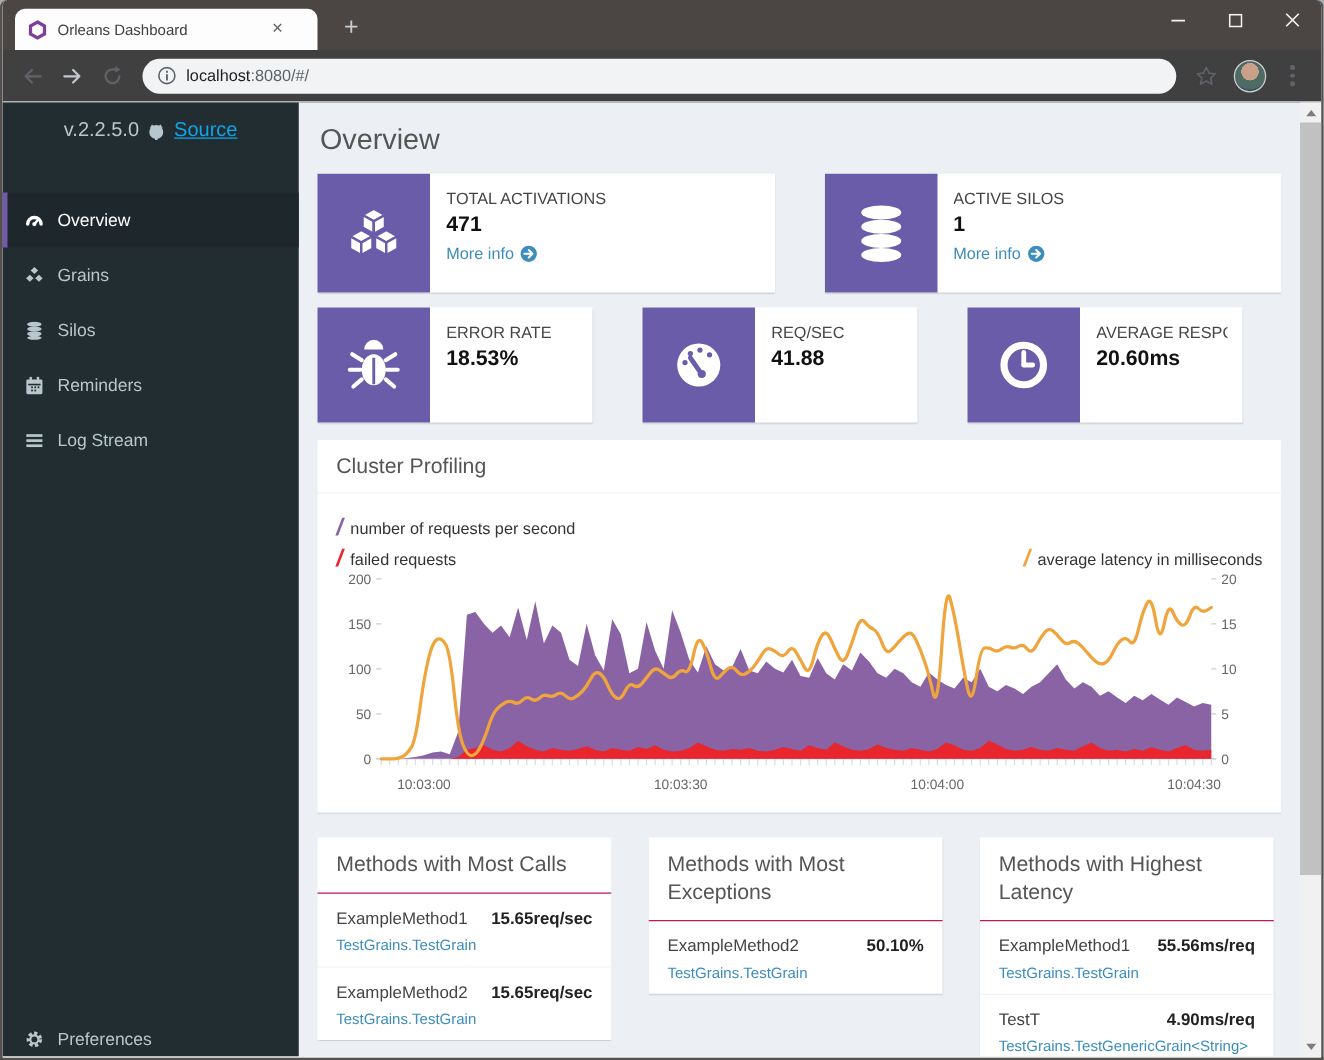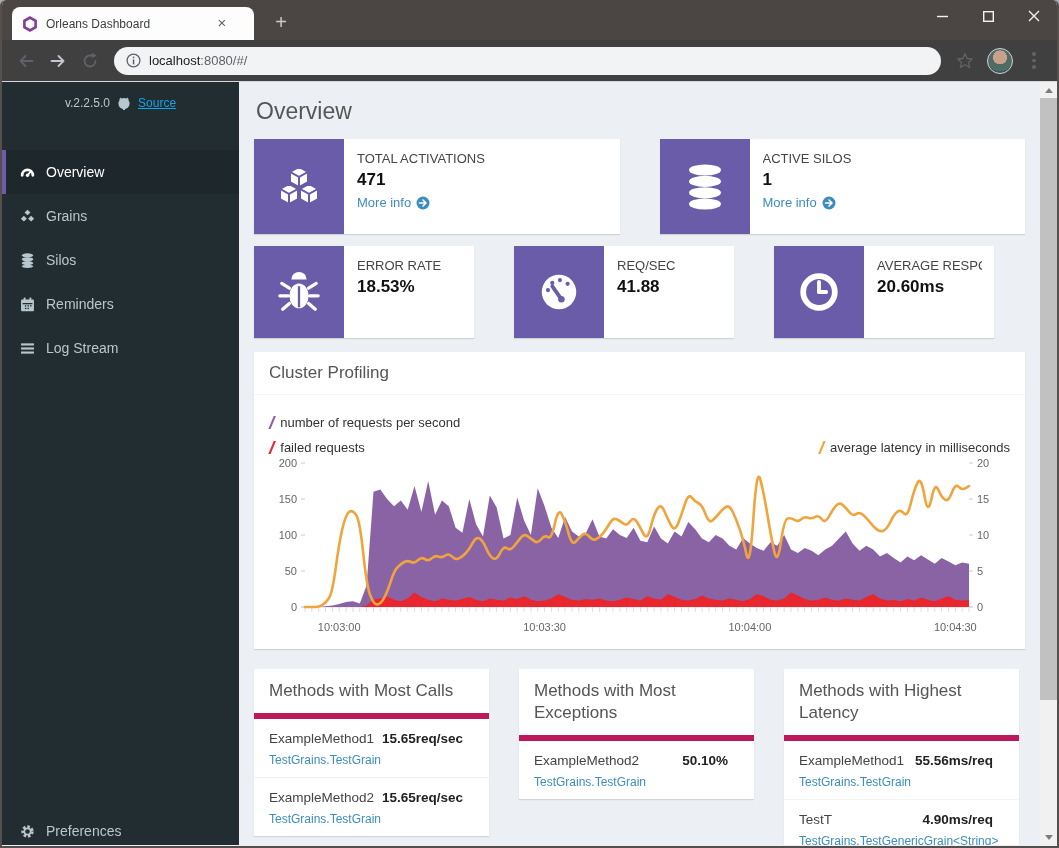--- a/index.html
+++ b/index.html
@@ -29,21 +29,21 @@
   .avatar { width:26px; height:26px; border-radius:50%; margin:0 6px;
             background:radial-gradient(circle at 50% 35%, #c9a08a 0 35%, #4e6b66 36% 70%, #36555e 71%); border:1px solid #d0d3d6; }
   .kebab { display:flex; flex-direction:column; gap:3px; align-items:center; width:30px; }
   .kebab i { width:3.5px; height:3.5px; border-radius:50%; background:#5f6368; }
 
   
   .app { display:flex; height:763px; }
 
   .sidebar { width:237px; background:#222d32; position:relative; flex:none; }
   .brand { color:#f3f5f6; font-size:23px; text-align:center; margin-top:14px; font-weight:400; letter-spacing:0; }
-  .version-row { margin-top:14px; display:flex; justify-content:center; align-items:center; gap:7px; color:#b8c7ce; font-size:12px; }
+  .version-row { margin-top:14px; display:flex; justify-content:center; align-items:center; gap:7px; color:#b8c7ce; font-size:16px; }
   .version-row a { color:#0ea5e9; text-decoration:underline; }
   .nav { margin-top:40px; }
   .nav-item { display:flex; align-items:center; gap:11px; height:44px; padding-left:18px; color:#b8c7ce; font-size:14px; cursor:pointer; }
   .nav-item.active { background:#1e282c; color:#fff; border-left:4px solid #6f5ba7; padding-left:14px; }
   .nav-item svg { flex:none; }
   .prefs { position:absolute; bottom:6px; left:18px; display:flex; align-items:center; gap:11px; color:#b8c7ce; font-size:14px; cursor:pointer; }
 
   .content { flex:1; padding:14px 15px 0 15px; overflow:hidden; }
   .page-title { font-size:23px; font-weight:300; color:#565656; margin:2px 0 14px 2px; }
 
@@ -62,22 +62,22 @@
   .panel { margin-top:14px; background:#fff; box-shadow:0 1px 1px rgba(0,0,0,.12); }
   .panel-header { padding:11px 15px; font-size:17px; font-weight:300; color:#555; border-bottom:1px solid #f4f4f4; }
   .panel-body { padding:10px 15px 10px 15px; }
   .legend-row1 { margin:10px 0 2px 0; }
   .legend-row2 { display:flex; justify-content:space-between; margin:10px 0 2px 0; }
   .legend { display:flex; align-items:center; gap:6px; font-size:13px; color:#333; }
   .legend-slash { font-size:19px; font-style:italic; font-weight:bold; line-height:14px; }
 
   .mcards { display:flex; gap:30px; margin-top:20px; align-items:flex-start; }
   .mcard { width:235px; background:#fff; box-shadow:0 1px 1px rgba(0,0,0,.12); flex:none; }
-  .mcard-title { padding:11px 15px; font-size:17px; font-weight:300; color:#555; line-height:1.3; border-bottom:6px solid #be185d; }
-  .mentry { padding:12px 26px 10px 15px; }
+  .mcard-title { padding:11px 15px; font-size:17px; font-weight:300; color:#555; line-height:1.3; border-bottom:1px solid #be185d; }
+  .mentry { padding:12px 15px 10px 15px; }
   .mentry + .mentry { border-top:1px solid #f4f4f4; }
   .m-line { display:flex; justify-content:space-between; font-size:13.5px; color:#444; }
   .m-line b { color:#222; }
   .m-grain { font-size:12px; color:#3c8dbc; margin-top:7px; cursor:pointer; }
 
   
   .scrollbar { width:17px; flex:none; background:#f1f1f1; position:relative; }
   .sb-arrow { position:absolute; left:0; width:17px; height:16px; display:flex; align-items:center; justify-content:center; }
   .sb-arrow.up { top:0; } .sb-arrow.down { bottom:0; }
   .sb-tri-up { width:0; height:0; border-left:4px solid transparent; border-right:4px solid transparent; border-bottom:5px solid #7d7d7d; }

